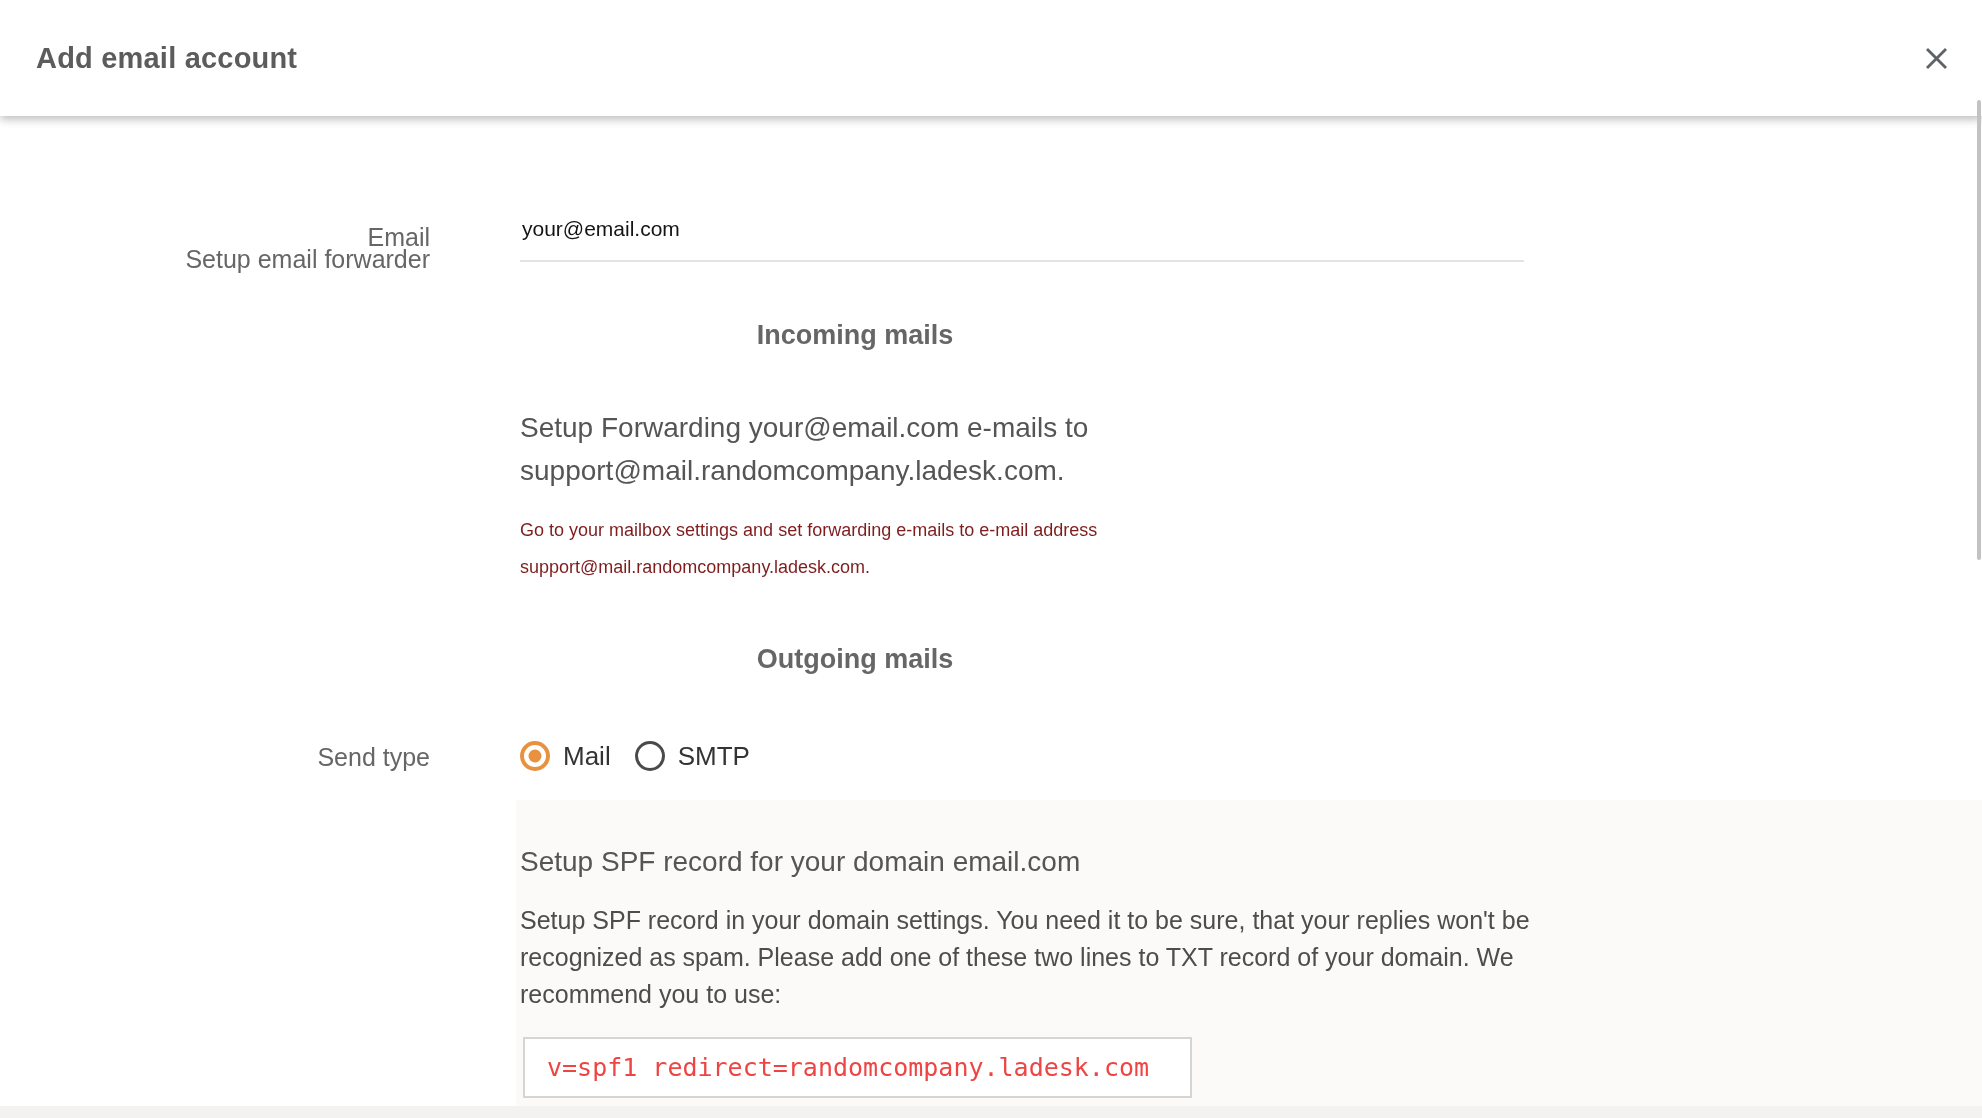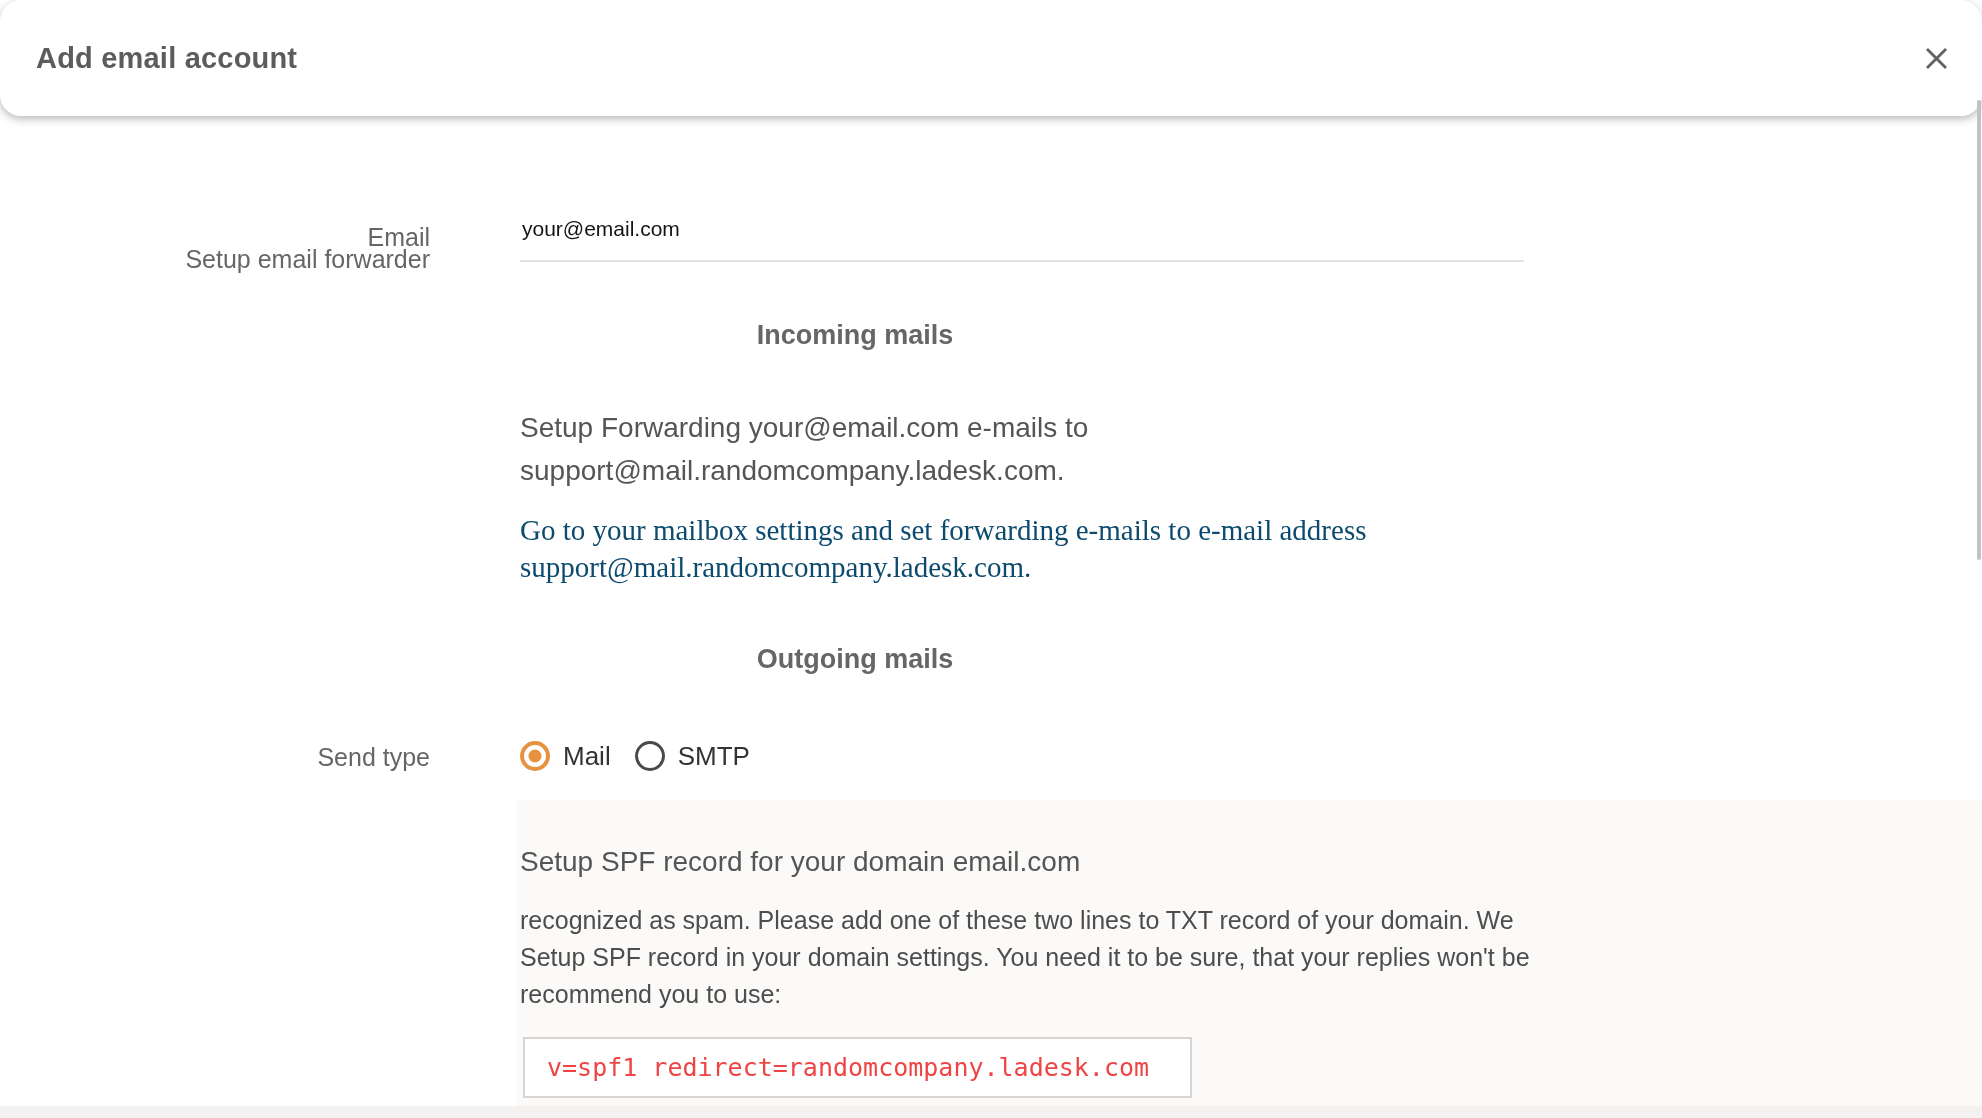--- a/index.html
+++ b/index.html
@@ -13,21 +13,20 @@
   }
 
   
   .dialog-header {
     position: absolute; top: 0; left: 0; right: 0; height: 116px;
     background: #ffffff;
     box-shadow: 0 3px 9px rgba(0,0,0,0.28);
     display: flex; align-items: center; justify-content: space-between;
     padding: 0 24px 0 36px; box-sizing: border-box;
     z-index: 10;
-    border-radius: 21px;
   }
   .dialog-title {
     font-size: 29px; font-weight: bold; color: #5c5c5c; letter-spacing: 0.2px;
   }
   .close-button {
     width: 44px; height: 44px; display: flex; align-items: center; justify-content: center;
     cursor: pointer; background: none; border: none; padding: 0;
   }
 
   
@@ -72,21 +71,21 @@
     position: absolute; left: 520px; width: 670px; text-align: center;
     font-size: 27px; font-weight: bold; color: #666;
   }
   .incoming-heading { top: 204px; }
   .outgoing-heading { top: 528px; }
 
   .para { position: absolute; left: 520px; }
   .para div { white-space: nowrap; }
 
   .forwarding-note { top: 290px; font-size: 28px; color: #555; line-height: 43px; }
-  .mailbox-instructions { top: 396px; font-size: 29px; color: #0c4a6e; line-height: 37px; font-family: Liberation Serif, serif; }
+  .mailbox-instructions { top: 396px; font-size: 18px; color: #7f1d1d; line-height: 37px; }
 
   .sendtype-row {
     position: absolute; left: 520px; top: 622px; height: 36px;
     display: flex; align-items: center;
   }
   .radio-option {
     display: inline-flex; align-items: center; cursor: pointer;
   }
   .radio-option + .radio-option { margin-left: 24px; }
   .radio {
@@ -166,22 +165,22 @@
     </span>
     <span class="radio-option">
       <span class="radio unselected"></span>
       <span class="radio-label">SMTP</span>
     </span>
   </div>
 
   <div class="spf-heading">Setup SPF record for your domain email.com</div>
 
   <div class="para spf-description">
+    <div>Setup SPF record in your domain settings. You need it to be sure, that your replies won't be</div>
     <div>recognized as spam. Please add one of these two lines to TXT record of your domain. We</div>
-    <div>Setup SPF record in your domain settings. You need it to be sure, that your replies won't be</div>
     <div>recommend you to use:</div>
   </div>
 
   <div class="spf-record-box">
     <span class="spf-record-text">v=spf1 redirect=randomcompany.ladesk.com</span>
   </div>
 
 </div>
 
 <div class="scrollbar-thumb"></div>

